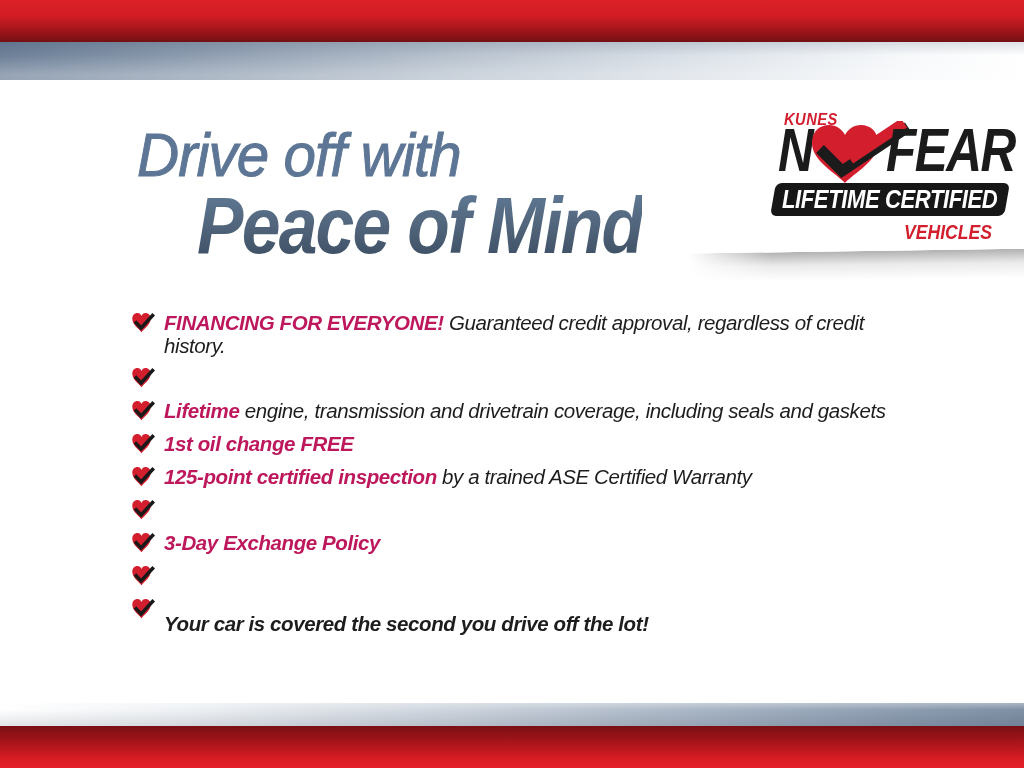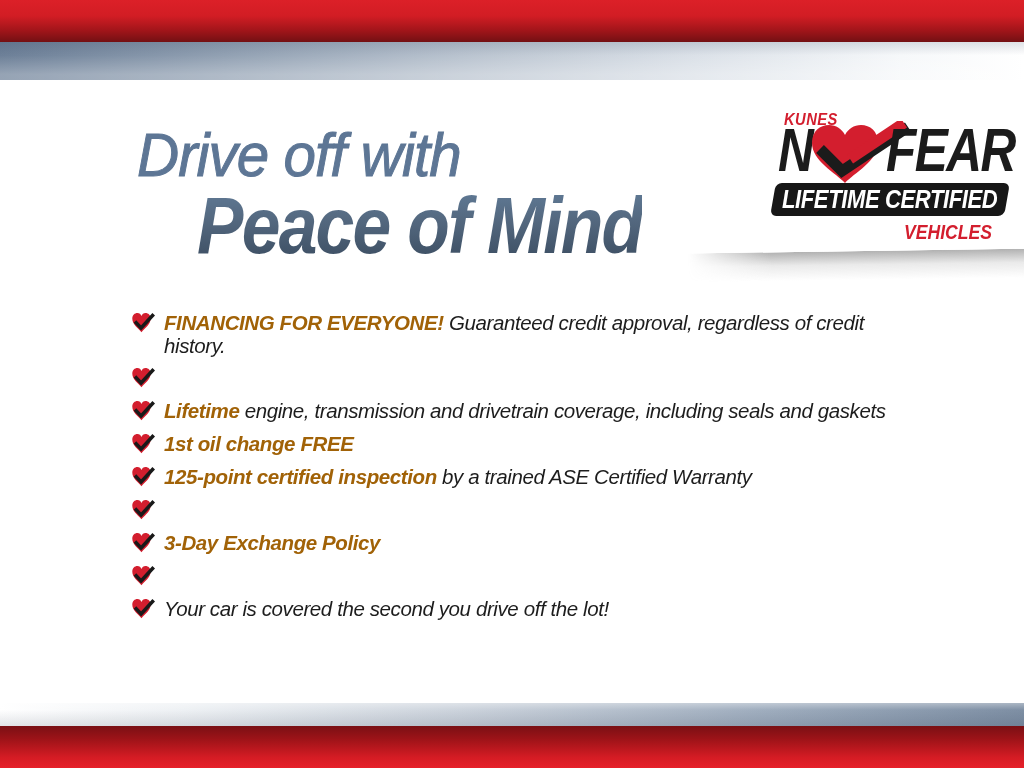--- a/index.html
+++ b/index.html
@@ -92,24 +92,24 @@
   
   .benefits{
     left:130px;top:311px;width:800px;margin:0;padding:0;list-style:none;
   }
   .benefits li{
     display:flex;align-items:flex-start;margin:0 0 9px 0;
     font-style:italic;font-size:20.5px;line-height:23px;
     letter-spacing:-.4px;color:#1d1d1d;
   }
   .benefits .bullet{flex:0 0 26px;width:26px;height:24px;margin-right:8px;margin-top:0;}
-  .benefits .b{font-weight:700;color:#a16207;}
+  .benefits .b{font-weight:700;color:#be185d;}
   .benefits .sep{font-weight:700;color:#9aa0a6;margin:0 7px;}
   .benefits .rest{font-weight:400;}
-  .benefits .line2{font-weight:400;line-height:22px;margin-top:1px;}
+  .benefits .line2{font-weight:700;line-height:22px;margin-top:16px;}
 </style>
 </head>
 <body>
 
 <div class="abs bar-red-top"></div>
 <div class="abs bar-silver-top"></div>
 <div class="abs bar-silver-bottom"></div>
 <div class="abs bar-red-bottom"></div>
 
 <div class="abs headline-1">Drive off with</div>

